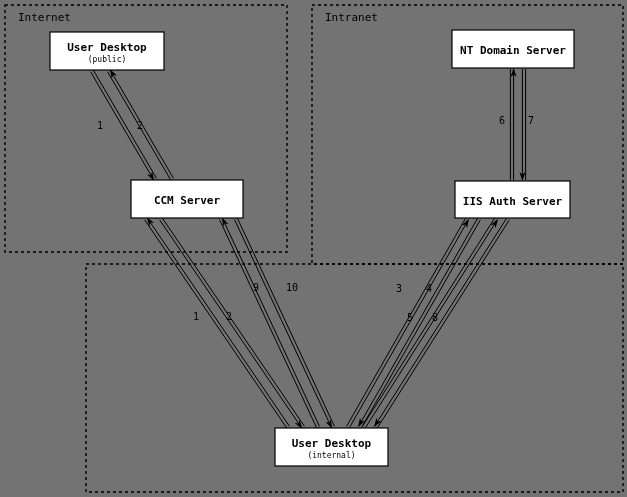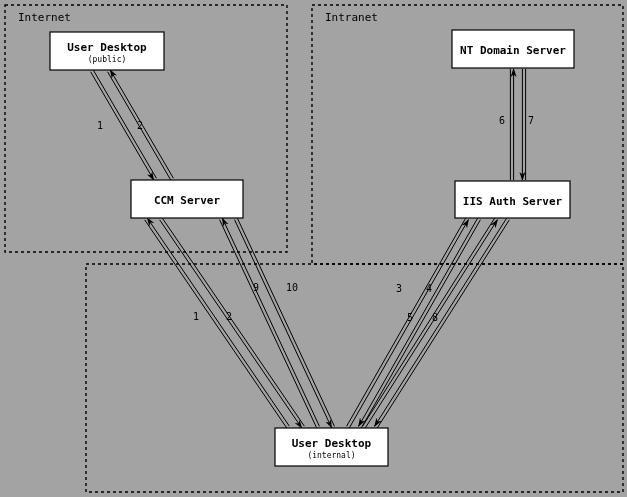--- a/index.html
+++ b/index.html
@@ -8,21 +8,21 @@
     padding: 0;
     background: #ffffff;
   }
   body {
     font-family: "DejaVu Sans Mono", monospace;
   }
   #diagram-root {
     position: relative;
     width: 627px;
     height: 497px;
-    background: #a3a3a3;
+    background: #737373;
     overflow: hidden;
   }
   #diagram-svg {
     position: absolute;
     left: 0;
     top: 0;
     width: 627px;
     height: 497px;
   }
   .zone-label {

